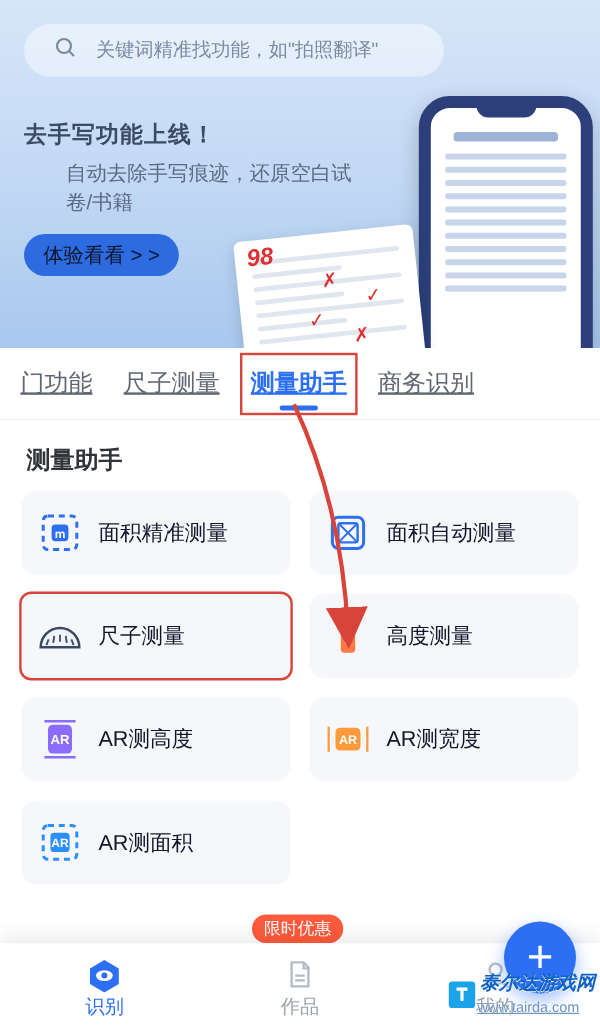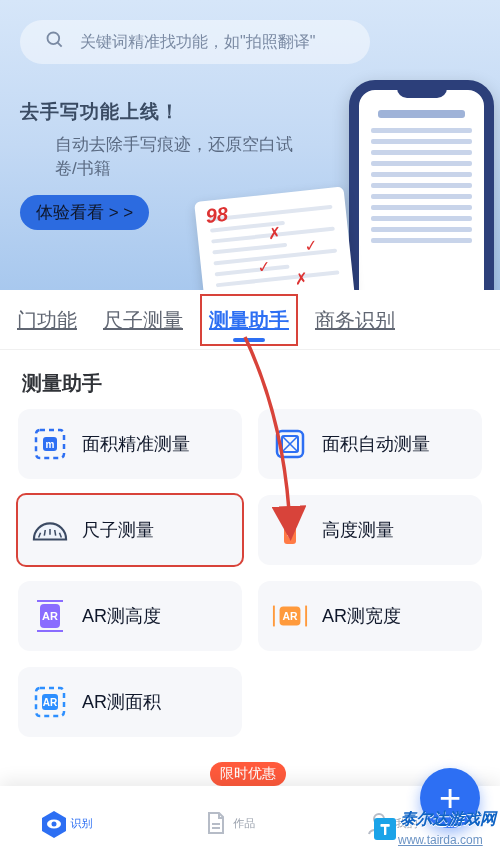--- a/index.html
+++ b/index.html
@@ -180,22 +180,22 @@
     left: 0; right: 0; bottom: 0;
     height: 76px;
     background: #fff;
     box-shadow: 0 -6px 16px rgba(0,0,0,0.08);
     display: flex;
     align-items: center;
     justify-content: space-around;
     padding: 4px 6px 6px;
   }
   .bn-item {
-    display: flex; flex-direction: row; align-items: center; gap: 2px;
-    font-size: 11px; color: #9aa1ad; width: 20%;
+    display: flex; flex-direction: column; align-items: center; gap: 2px;
+    font-size: 16px; color: #9aa1ad; width: 20%;
   }
   .bn-item.active { color: #2d6ff3; }
   .bn-item .bic { width: 30px; height: 30px; display:flex; align-items:center; justify-content:center; }
   .fab {
     position: absolute;
     right: 20px; bottom: 34px;
     width: 60px; height: 60px; border-radius: 50%;
     background: #2d6ff3;
     display:flex; align-items:center; justify-content:center;
     color:#fff; font-size: 38px; font-weight: 300;

